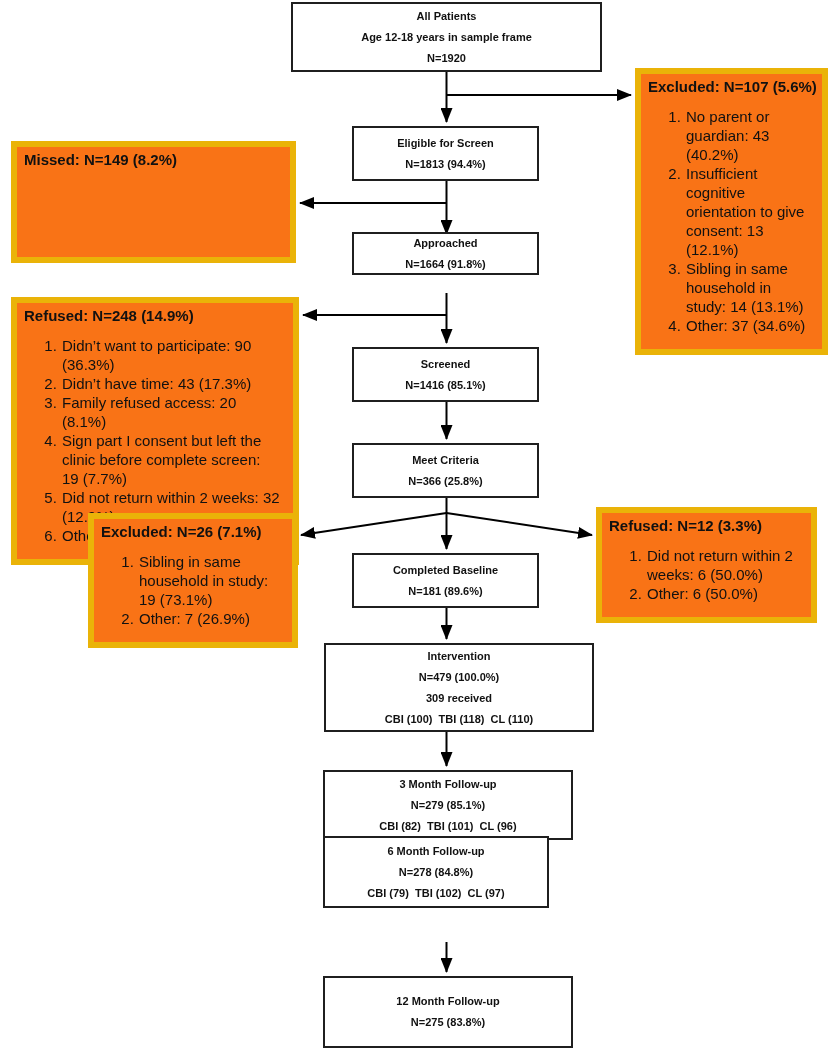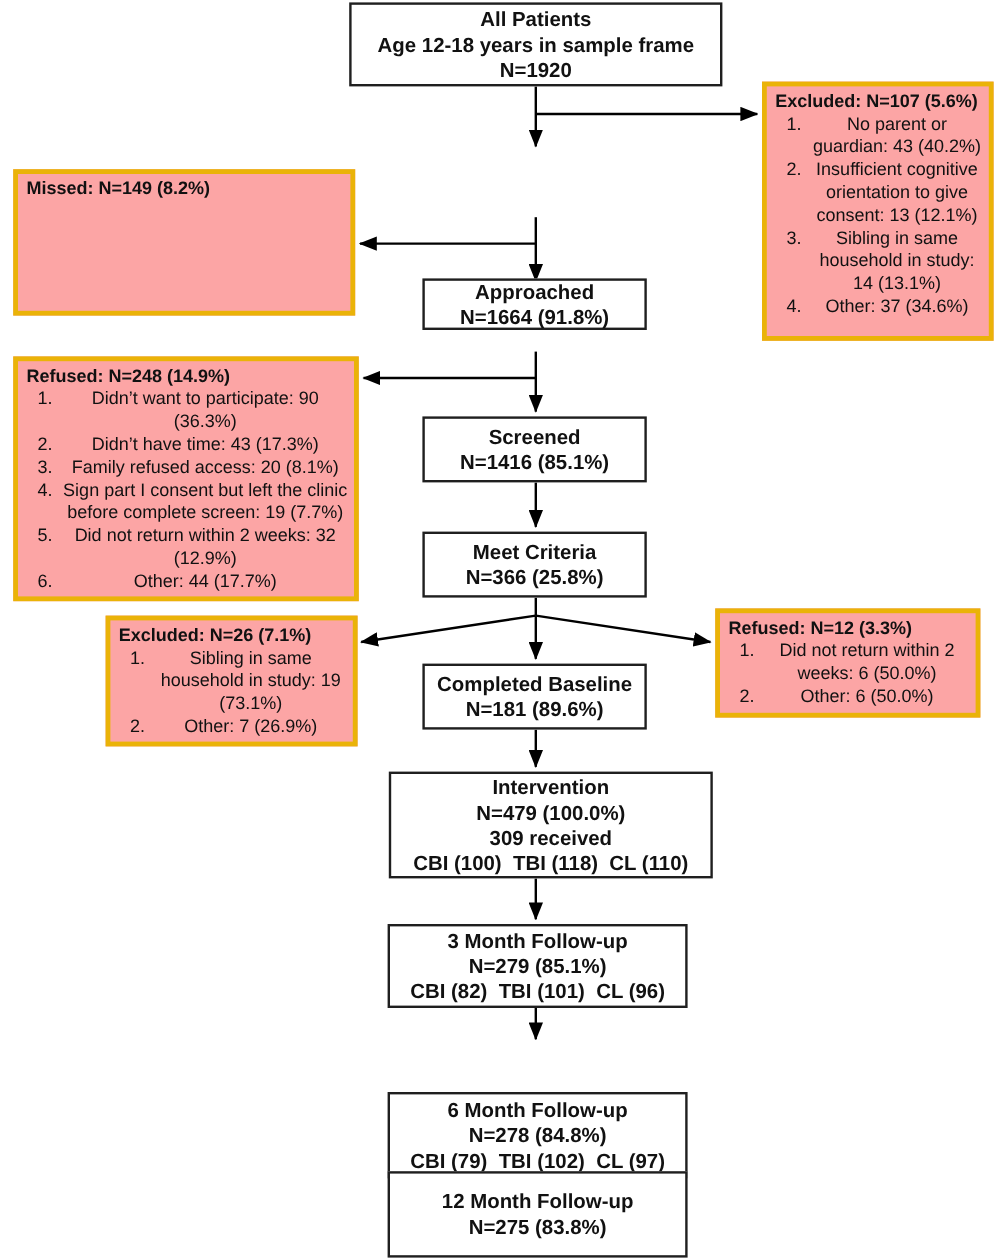--- a/index.html
+++ b/index.html
@@ -22,38 +22,37 @@
     position: absolute;
     box-sizing: border-box;
     border: 2px solid #1f1f1f;
     background: #ffffff;
     display: flex;
     flex-direction: column;
     justify-content: center;
     align-items: center;
     text-align: center;
     font-weight: bold;
-    font-size: 17px;
+    font-size: 11px;
     line-height: 21px;
   }
   .cbox .bl { white-space: pre-wrap; }
   .sbox {
     position: absolute;
     box-sizing: border-box;
-    border: 4px solid #eab308;
-    background: #fca5a5;
+    border: 6px solid #eab308;
+    background: #f97316;
     font-size: 15px;
     line-height: 19px;
     padding: 3px 2px 3px 7px;
   }
   .sbox .title { font-weight: bold; }
   .sbox ol {
-    margin: 0;
+    margin: 11px;
     padding: 0 0 0 26px;
-    text-align: center;
   }
   .sbox li { padding-left: 1px; }
 </style>
 </head>
 <body>
 
 <div class="canvas">
 
   <svg class="arrow-layer" width="832" height="1050" viewBox="0 0 832 1050" xmlns="http://www.w3.org/2000/svg">
     <defs>
@@ -79,20 +78,24 @@
       <line x1="446.5" y1="942" x2="446.5" y2="972" marker-end="url(#ah)"></line>
     </g>
   </svg>
 
   <div class="cbox" style="left:291px;top:2px;width:311px;height:70px">
     <div class="bl">All Patients</div>
     <div class="bl">Age 12-18 years in sample frame</div>
     <div class="bl">N=1920</div>
   </div>
 
+  <div class="cbox" style="left:352px;top:126px;width:187px;height:55px">
+    <div class="bl">Eligible for Screen</div>
+    <div class="bl">N=1813 (94.4%)</div>
+  </div>
 
   <div class="cbox" style="left:352px;top:232px;width:187px;height:43px">
     <div class="bl">Approached</div>
     <div class="bl">N=1664 (91.8%)</div>
   </div>
 
   <div class="cbox" style="left:352px;top:347px;width:187px;height:55px">
     <div class="bl">Screened</div>
     <div class="bl">N=1416 (85.1%)</div>
   </div>
@@ -113,21 +116,21 @@
     <div class="bl">309 received</div>
     <div class="bl">CBI (100)  TBI (118)  CL (110)</div>
   </div>
 
   <div class="cbox" style="left:323px;top:770px;width:250px;height:70px">
     <div class="bl">3 Month Follow-up</div>
     <div class="bl">N=279 (85.1%)</div>
     <div class="bl">CBI (82)  TBI (101)  CL (96)</div>
   </div>
 
-  <div class="cbox" style="left:323px;top:910px;width:250px;height:72px">
+  <div class="cbox" style="left:323px;top:836px;width:226px;height:72px">
     <div class="bl">6 Month Follow-up</div>
     <div class="bl">N=278 (84.8%)</div>
     <div class="bl">CBI (79)  TBI (102)  CL (97)</div>
   </div>
 
   <div class="cbox" style="left:323px;top:976px;width:250px;height:72px">
     <div class="bl">12 Month Follow-up</div>
     <div class="bl">N=275 (83.8%)</div>
   </div>
 

